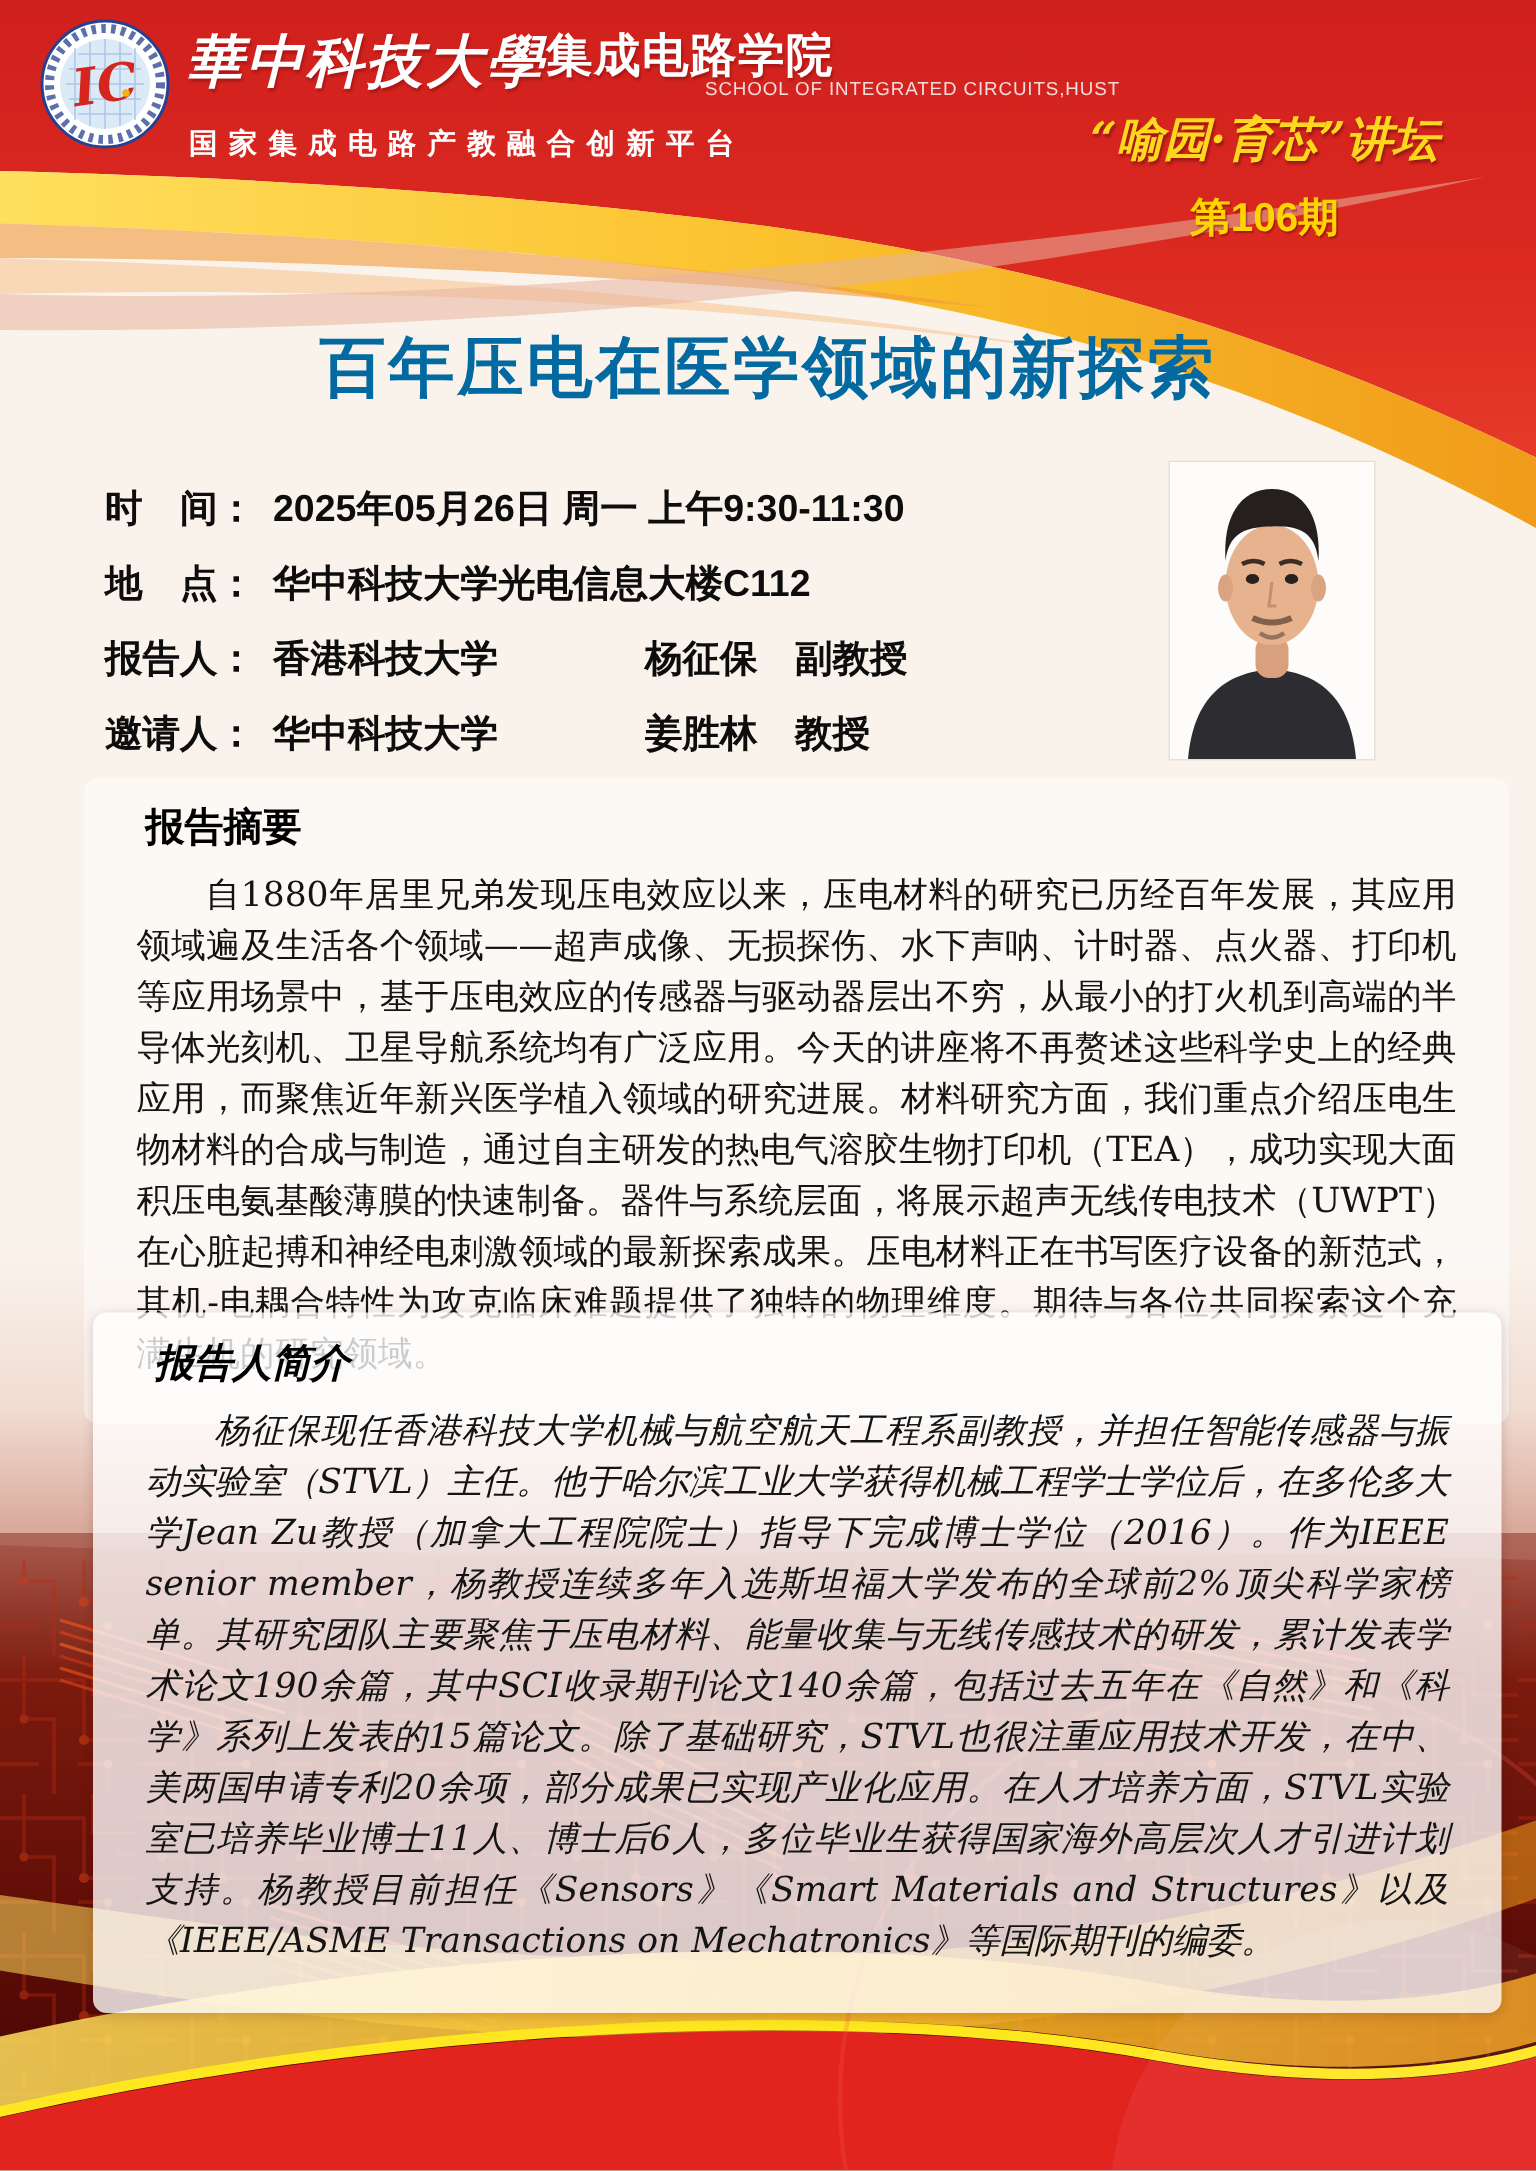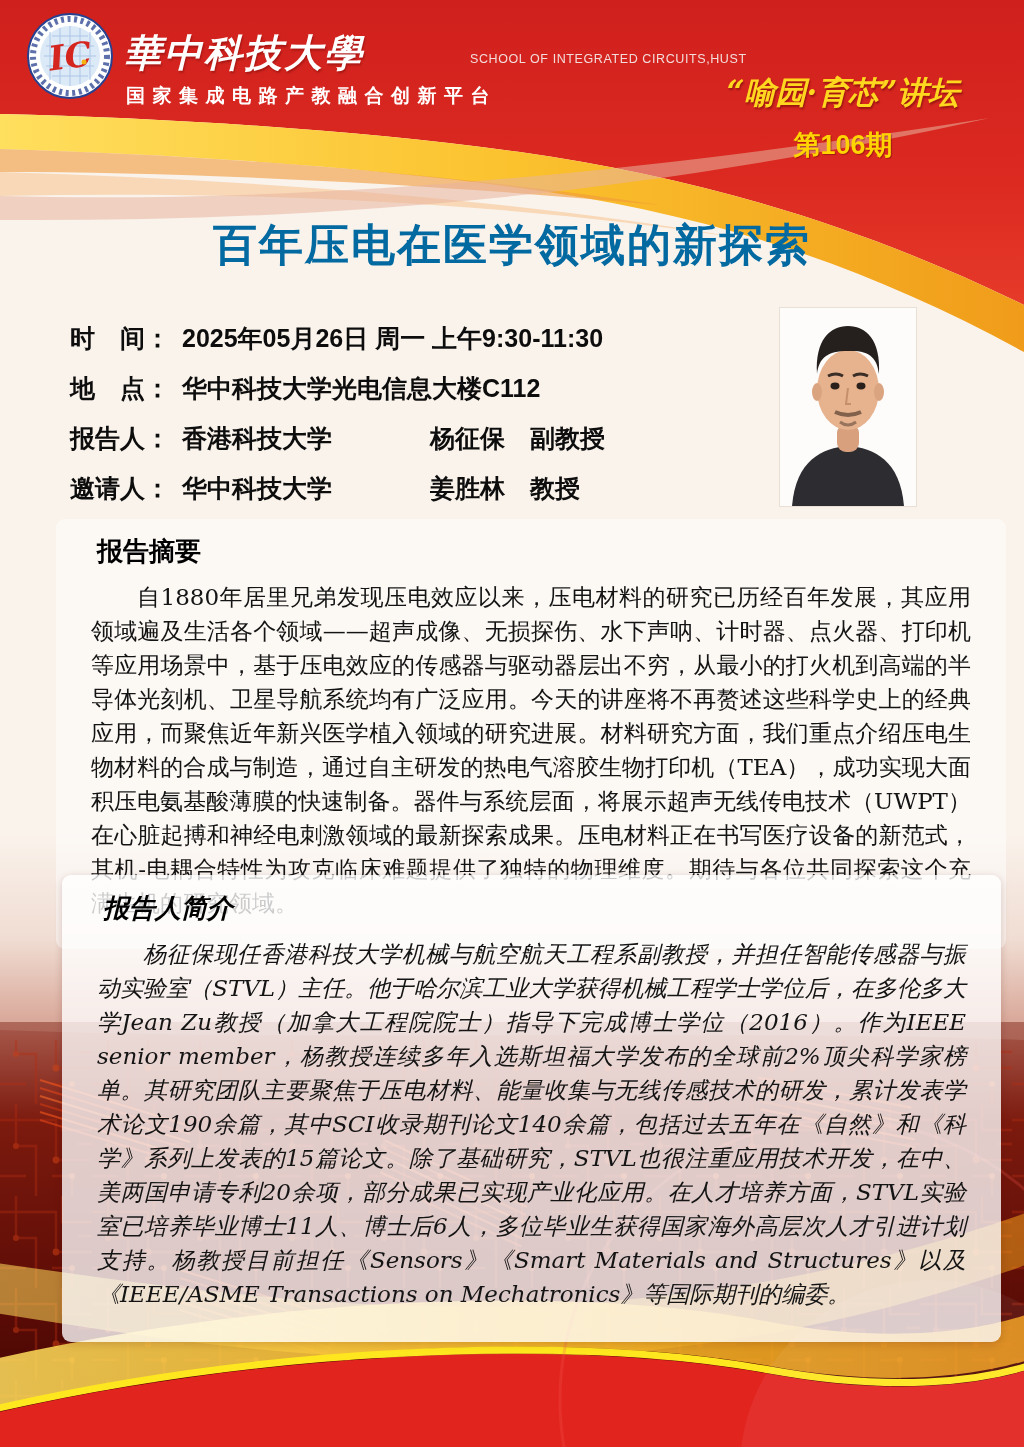--- a/index.html
+++ b/index.html
@@ -6,21 +6,21 @@
   .poster{
     position:relative;width:1024px;height:1447px;overflow:hidden;
     background:#faf3ec;font-family:"Liberation Sans",sans-serif;
     margin:0 auto;
   }
   .bg-art{position:absolute;inset:0;width:1024px;height:1447px;z-index:0;}
   .layer{position:absolute;z-index:2;}
 
   
   .logo{left:26px;top:12px;width:88px;height:88px;}
-  .brand{left:124px;top:28px;display:flex;align-items:flex-start;gap:0;color:#fff;white-space:nowrap;}
+  .brand{left:124px;top:16px;display:flex;align-items:flex-start;gap:0;color:#fff;white-space:nowrap;}
   .uni-name{font-family:"DejaVu Serif",serif;font-style:italic;font-weight:700;font-size:38px;letter-spacing:2px;text-shadow:1px 2px 2px rgba(90,0,0,.35);}
   .school-name{font-size:31px;font-weight:800;letter-spacing:1px;text-shadow:1px 2px 2px rgba(90,0,0,.35);}
   .school-en{left:470px;top:52px;color:#f3dcda;font-size:12.5px;letter-spacing:.6px;font-weight:400;}
   .platform{left:126px;top:83px;color:#fff;font-size:19px;font-weight:600;letter-spacing:7.5px;}
   .series{right:16px;top:72px;width:330px;text-align:center;color:#ffd71e;
     font-family:"DejaVu Serif",serif;font-style:italic;font-weight:700;font-size:31px;
     text-shadow:1px 2px 2px rgba(80,0,0,.45);white-space:nowrap;}
   .issue{right:96px;top:127px;width:170px;text-align:center;color:#ffd400;font-size:27px;font-weight:800;text-shadow:1px 1px 1px rgba(80,0,0,.4);}
 
   
@@ -121,20 +121,21 @@
     <g stroke="#abc6e6" stroke-width="1">
       <path d="M20 34 H68 M18 44 H70 M20 54 H68 M26 64 H62 M26 24 H62"></path>
       <path d="M34 16 V72 M44 14 V74 M54 16 V72 M24 20 V68 M64 20 V68"></path>
     </g>
     <text x="44" y="56" text-anchor="middle" font-family="DejaVu Serif, serif" font-style="italic" font-weight="700" font-size="34" fill="#d5251f" transform="rotate(-8 44 44)">IC</text>
     <circle cx="58" cy="50" r="2.5" fill="#f5b30f"></circle>
   </svg>
 
   <div class="layer brand">
     <span class="uni-name">華中科技大學</span>
+    <span class="school-name">集成电路学院</span>
   </div>
   <div class="layer school-en">SCHOOL OF INTEGRATED CIRCUITS,HUST</div>
   <div class="layer series">“喻园·育芯”讲坛</div>
 
   <div class="layer platform">国家集成电路产教融合创新平台</div>
   <div class="layer issue">第106期</div>
 
   <div class="layer title">百年压电在医学领域的新探索</div>
 
   <div class="layer info">

